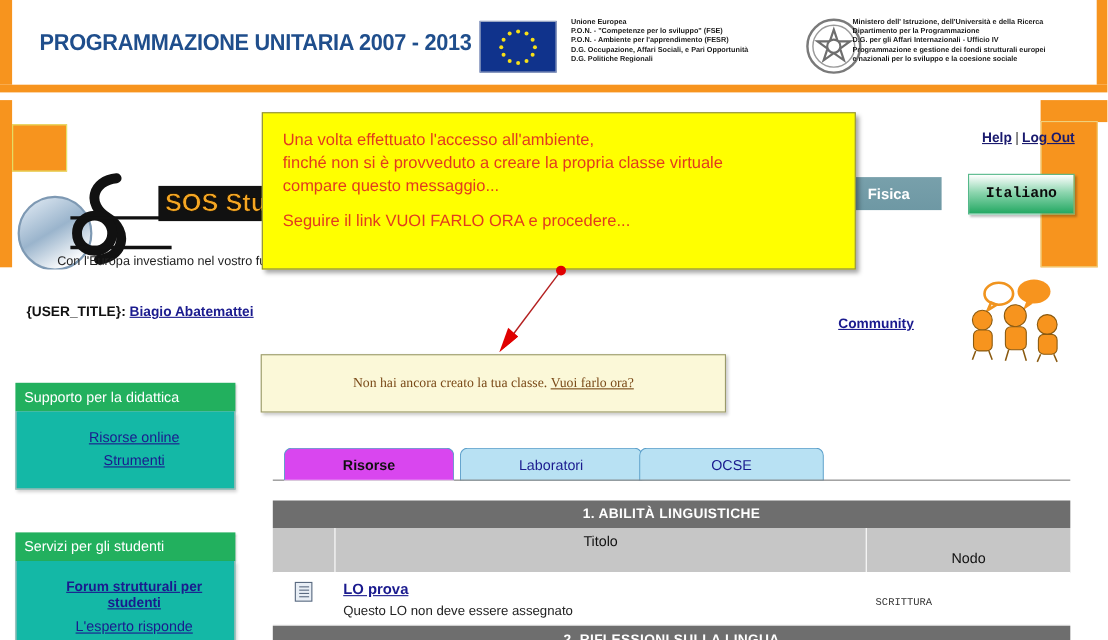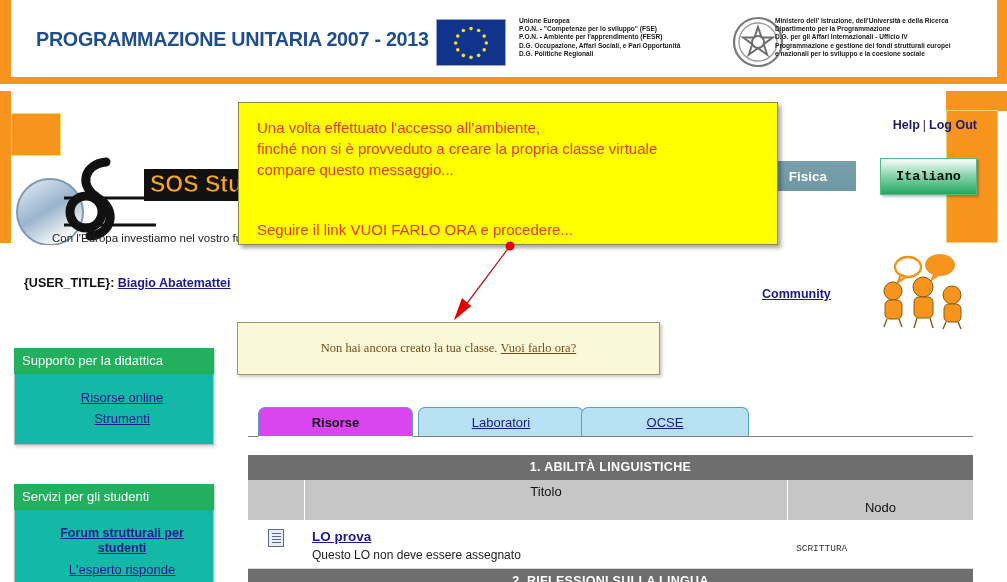--- a/index.html
+++ b/index.html
@@ -69,21 +69,21 @@
   .orange-right-top{
     position:absolute;left:946px;top:91px;width:61px;height:20px;background:#f7941e;
   }
 
   
   .toplinks{
     position:absolute;right:30px;top:118px;
     font-size:12.5px;color:#1a1a6e;font-weight:bold;white-space:nowrap;
     font-family:"Liberation Sans", sans-serif;
   }
-  .toplinks a{color:#1a1a6e;cursor:pointer;}
+  .toplinks a{color:#1a1a6e;text-decoration:underline;cursor:pointer;}
   .toplinks .sep{color:#333;font-weight:normal;padding:0 3px;text-decoration:none;}
 
   
   .logo-wrap{position:absolute;left:6px;top:150px;width:290px;height:95px;}
   .logo-text{
     position:absolute;left:138px;top:19px;
     font-size:23px;font-weight:bold;color:#f5a623;
     -webkit-text-stroke:0.6px #000;
     background:#111;padding:2px 6px 3px 6px;
     font-family:"Liberation Sans", sans-serif;
@@ -177,21 +177,21 @@
     position:absolute;top:0;height:30px;
     border:1px solid #5a9ec9;border-bottom:none;
     border-radius:7px 7px 0 0;
     box-sizing:border-box;
     display:flex;align-items:center;justify-content:center;
     font-size:13px;
     font-family:"Liberation Sans", sans-serif;
     cursor:pointer;
   }
   .tab.inactive{background:#b8e1f3;color:#1a1a8e;}
-  .tab.inactive span{text-decoration:underline;}
+  .tab.inactive span{}
   .tab.active{background:#d946ef;color:#111;font-weight:bold;z-index:3;border-bottom:1px solid #fff;}
   #tab0{left:10px;width:155px;}
   #tab1{left:170px;width:166px;}
   #tab2{left:333px;width:168px;}
   .tabs-rule{
     position:absolute;left:248px;top:436px;width:725px;height:1px;background:#7d7d7d;
   }
 
   
   .tbl{position:absolute;left:248px;top:455px;width:725px;}
@@ -235,21 +235,21 @@
     background:#ffff00;border:1px solid #8a8a4a;
     box-sizing:border-box;
     padding:14px 18px;
     box-shadow:3px 3px 4px rgba(0,0,0,.35);
     z-index:50;
   }
   .tooltip p{
     margin:0;font-size:15px;line-height:21px;color:#e23b1e;
     font-family:"Liberation Sans", sans-serif;
   }
-  .tooltip p.gap{margin-top:39px;}
+  .tooltip p.gap{margin-top:10px;}
 
   
   .arrow-svg{position:absolute;left:440px;top:238px;width:90px;height:90px;z-index:60;pointer-events:none;}
 </style>
 </head>
 <body>
 
 <div id="root">
 
   <div class="banner">

